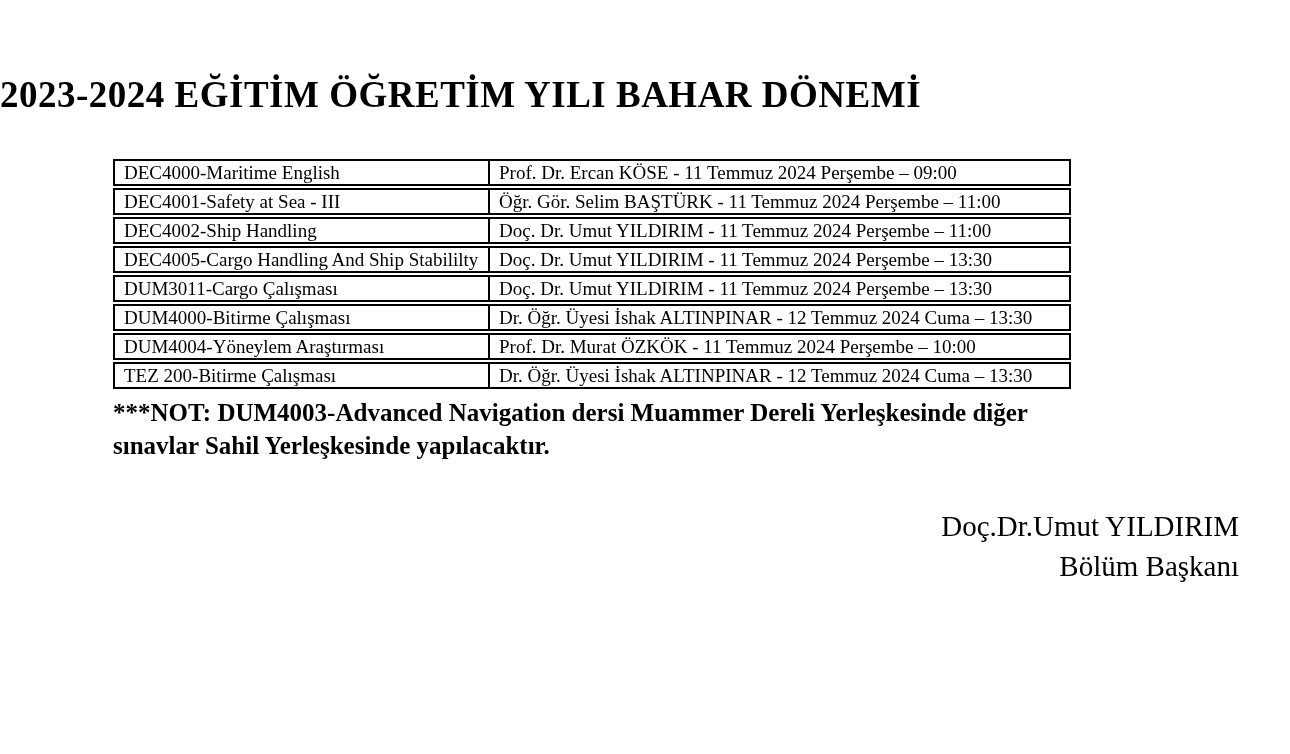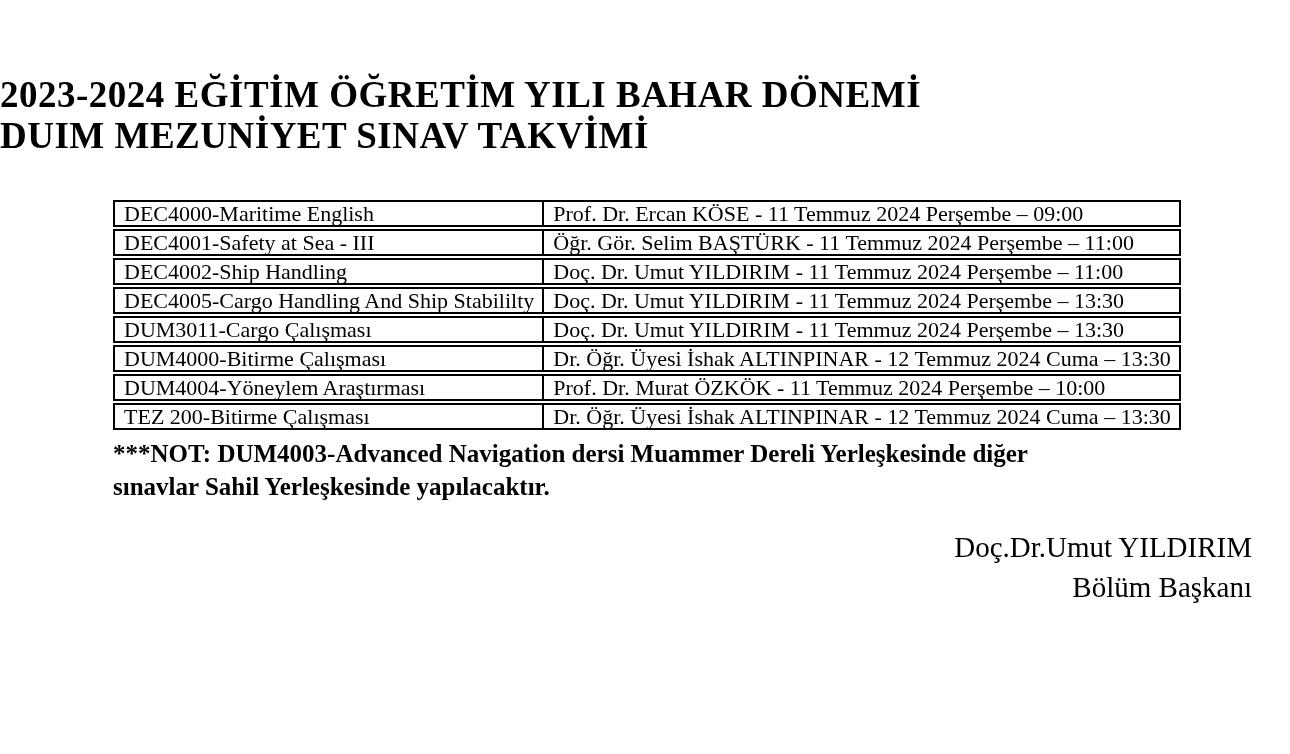--- a/index.html
+++ b/index.html
@@ -26,56 +26,55 @@
     line-height: 41px;
     letter-spacing: 0.5px;
   }
   .exam-table {
     margin: 42px 0 0 113px;
     border-collapse: separate;
     border-spacing: 0 2px;
   }
   .exam-table td {
     border: 2px solid #000000;
-    font-size: 22px;
+    font-size: 19px;
     line-height: 19px;
     padding: 2px 8px 2px 9px;
     vertical-align: middle;
     white-space: nowrap;
     overflow: hidden;
   }
   td.course-cell {
     width: 356px;
   }
   td.schedule-cell {
     width: 562px;
     border-left: none;
   }
   .note {
     margin: 5px 2px 0 113px;
     font-weight: bold;
     font-size: 25px;
     line-height: 33px;
   }
   .signature {
-    margin-top: 24px;
-    padding-right: 38px;
+    margin-top: 44px;
+    padding-right: 51px;
     text-align: right;
     font-size: 29px;
     line-height: 40px;
   }
 </style>
 </head>
 <body>
 
 <div class="page">
 
   <div class="doc-title">
     <div>2023-2024 EĞİTİM ÖĞRETİM YILI BAHAR DÖNEMİ</div>
-    <div>DUIM MEZUNİYET SINAV TAKVİMİ</div>
   </div>
 
   <table class="exam-table">
     <tbody>
       <tr>
         <td class="course-cell">DEC4000-Maritime English</td>
         <td class="schedule-cell">Prof. Dr. Ercan KÖSE - 11 Temmuz 2024 Perşembe – 09:00</td>
       </tr>
       <tr>
         <td class="course-cell">DEC4001-Safety at Sea - III</td>

